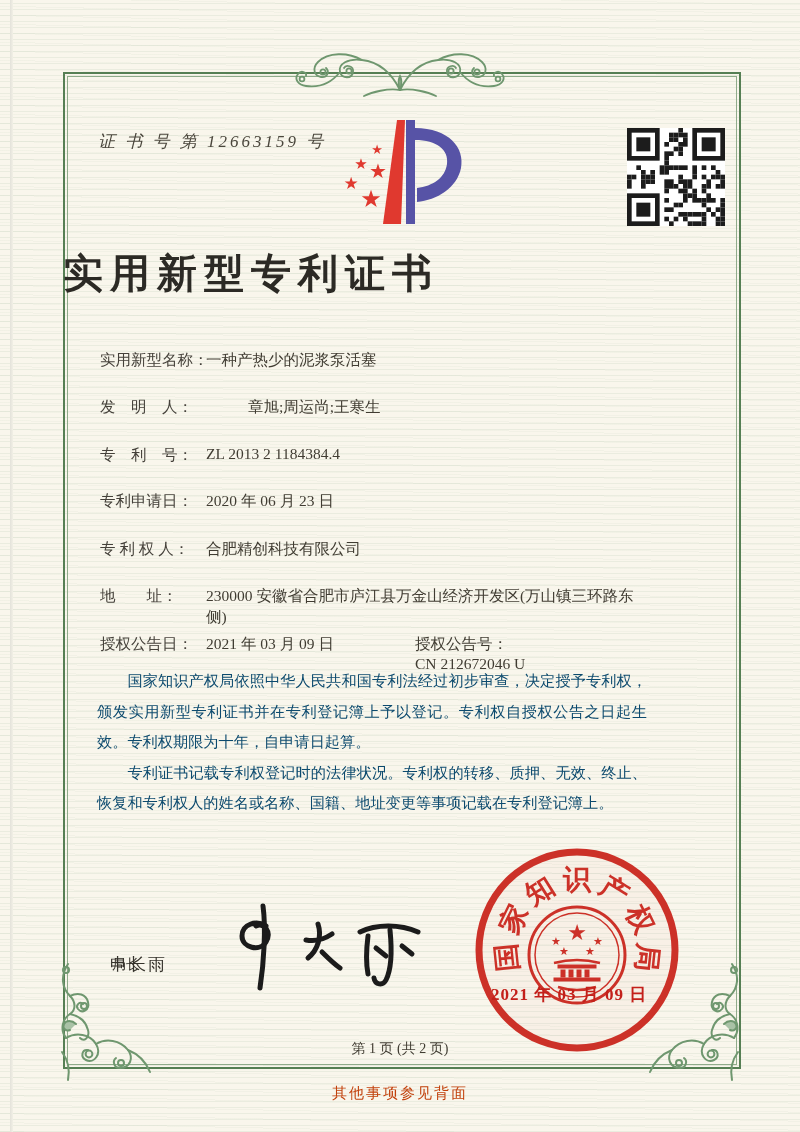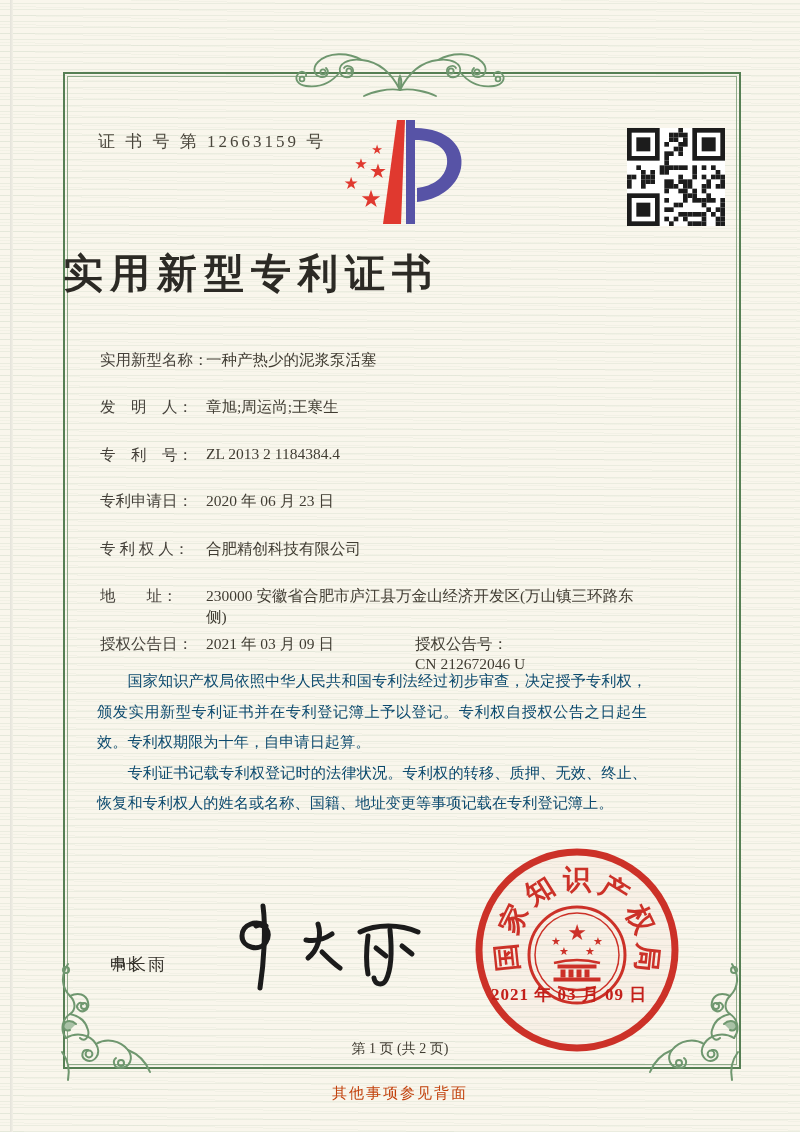--- a/index.html
+++ b/index.html
@@ -16,21 +16,21 @@
       repeating-linear-gradient(0deg, rgba(128,164,128,0.12) 0 1px, rgba(255,255,255,0) 1px 6px),
       repeating-linear-gradient(1.2deg, rgba(128,164,128,0.06) 0 1px, rgba(255,255,255,0) 1px 9px);
   }
   .scan-edge{position:absolute;top:0;bottom:0;left:10px;width:3px;
     background:linear-gradient(90deg,#e3e2da,#f2f0e6);}
   
   .frame{position:absolute;left:63px;top:72px;width:674px;height:993px;
     border:2px solid #567f54;}
   .frame .inner{position:absolute;inset:2px;border:1px solid #8fab8a;}
   .abs{position:absolute;}
-  .cert-no{left:98px;top:130px;font-size:17px;letter-spacing:3px;color:#4a463c;}
+  .cert-no{left:98px;top:130px;font-size:17px;letter-spacing:3px;color:#4a463c;font-style:italic;}
   .title{left:63px;top:246px;width:674px;font-size:40px;
     font-weight:600;letter-spacing:7px;color:#2c2a25;}
   .row{left:100px;display:flex;font-size:15.5px;color:#403c32;}
   .row .lbl{width:106px;white-space:pre;flex:none;color:#45413a;}
   .row .val{white-space:pre-wrap;}
   .row .val.narrow{max-width:448px;}
   .grant-no{position:absolute;left:315px;top:0;display:flex;white-space:pre;flex-direction:column;}
   .paras{left:97px;top:666px;width:550px;font-size:15.2px;line-height:30.5px;
     color:#0c4a6e;text-align:justify;}
   .paras p{margin:0;text-indent:2em;}
@@ -258,21 +258,21 @@
       <rect x="80" y="80" width="4" height="4"></rect>
     </g>
 </svg>
 
 <div class="abs title">实用新型专利证书</div>
 
 <div class="abs row" style="top:350px;">
   <span class="lbl">实用新型名称：</span>
   <span class="val">一种产热少的泥浆泵活塞</span>
 </div>
-<div class="abs row" style="top:397px;">
+<div class="abs row" style="top:397px;gap:42px;">
   <span class="lbl">发　明　人：</span>
   <span class="val">章旭;周运尚;王寒生</span>
 </div>
 <div class="abs row" style="top:445px;">
   <span class="lbl">专　利　号：</span>
   <span class="val">ZL 2013 2 1184384.4</span>
 </div>
 <div class="abs row" style="top:491px;">
   <span class="lbl">专利申请日：</span>
   <span class="val">2020 年 06 月 23 日</span>

